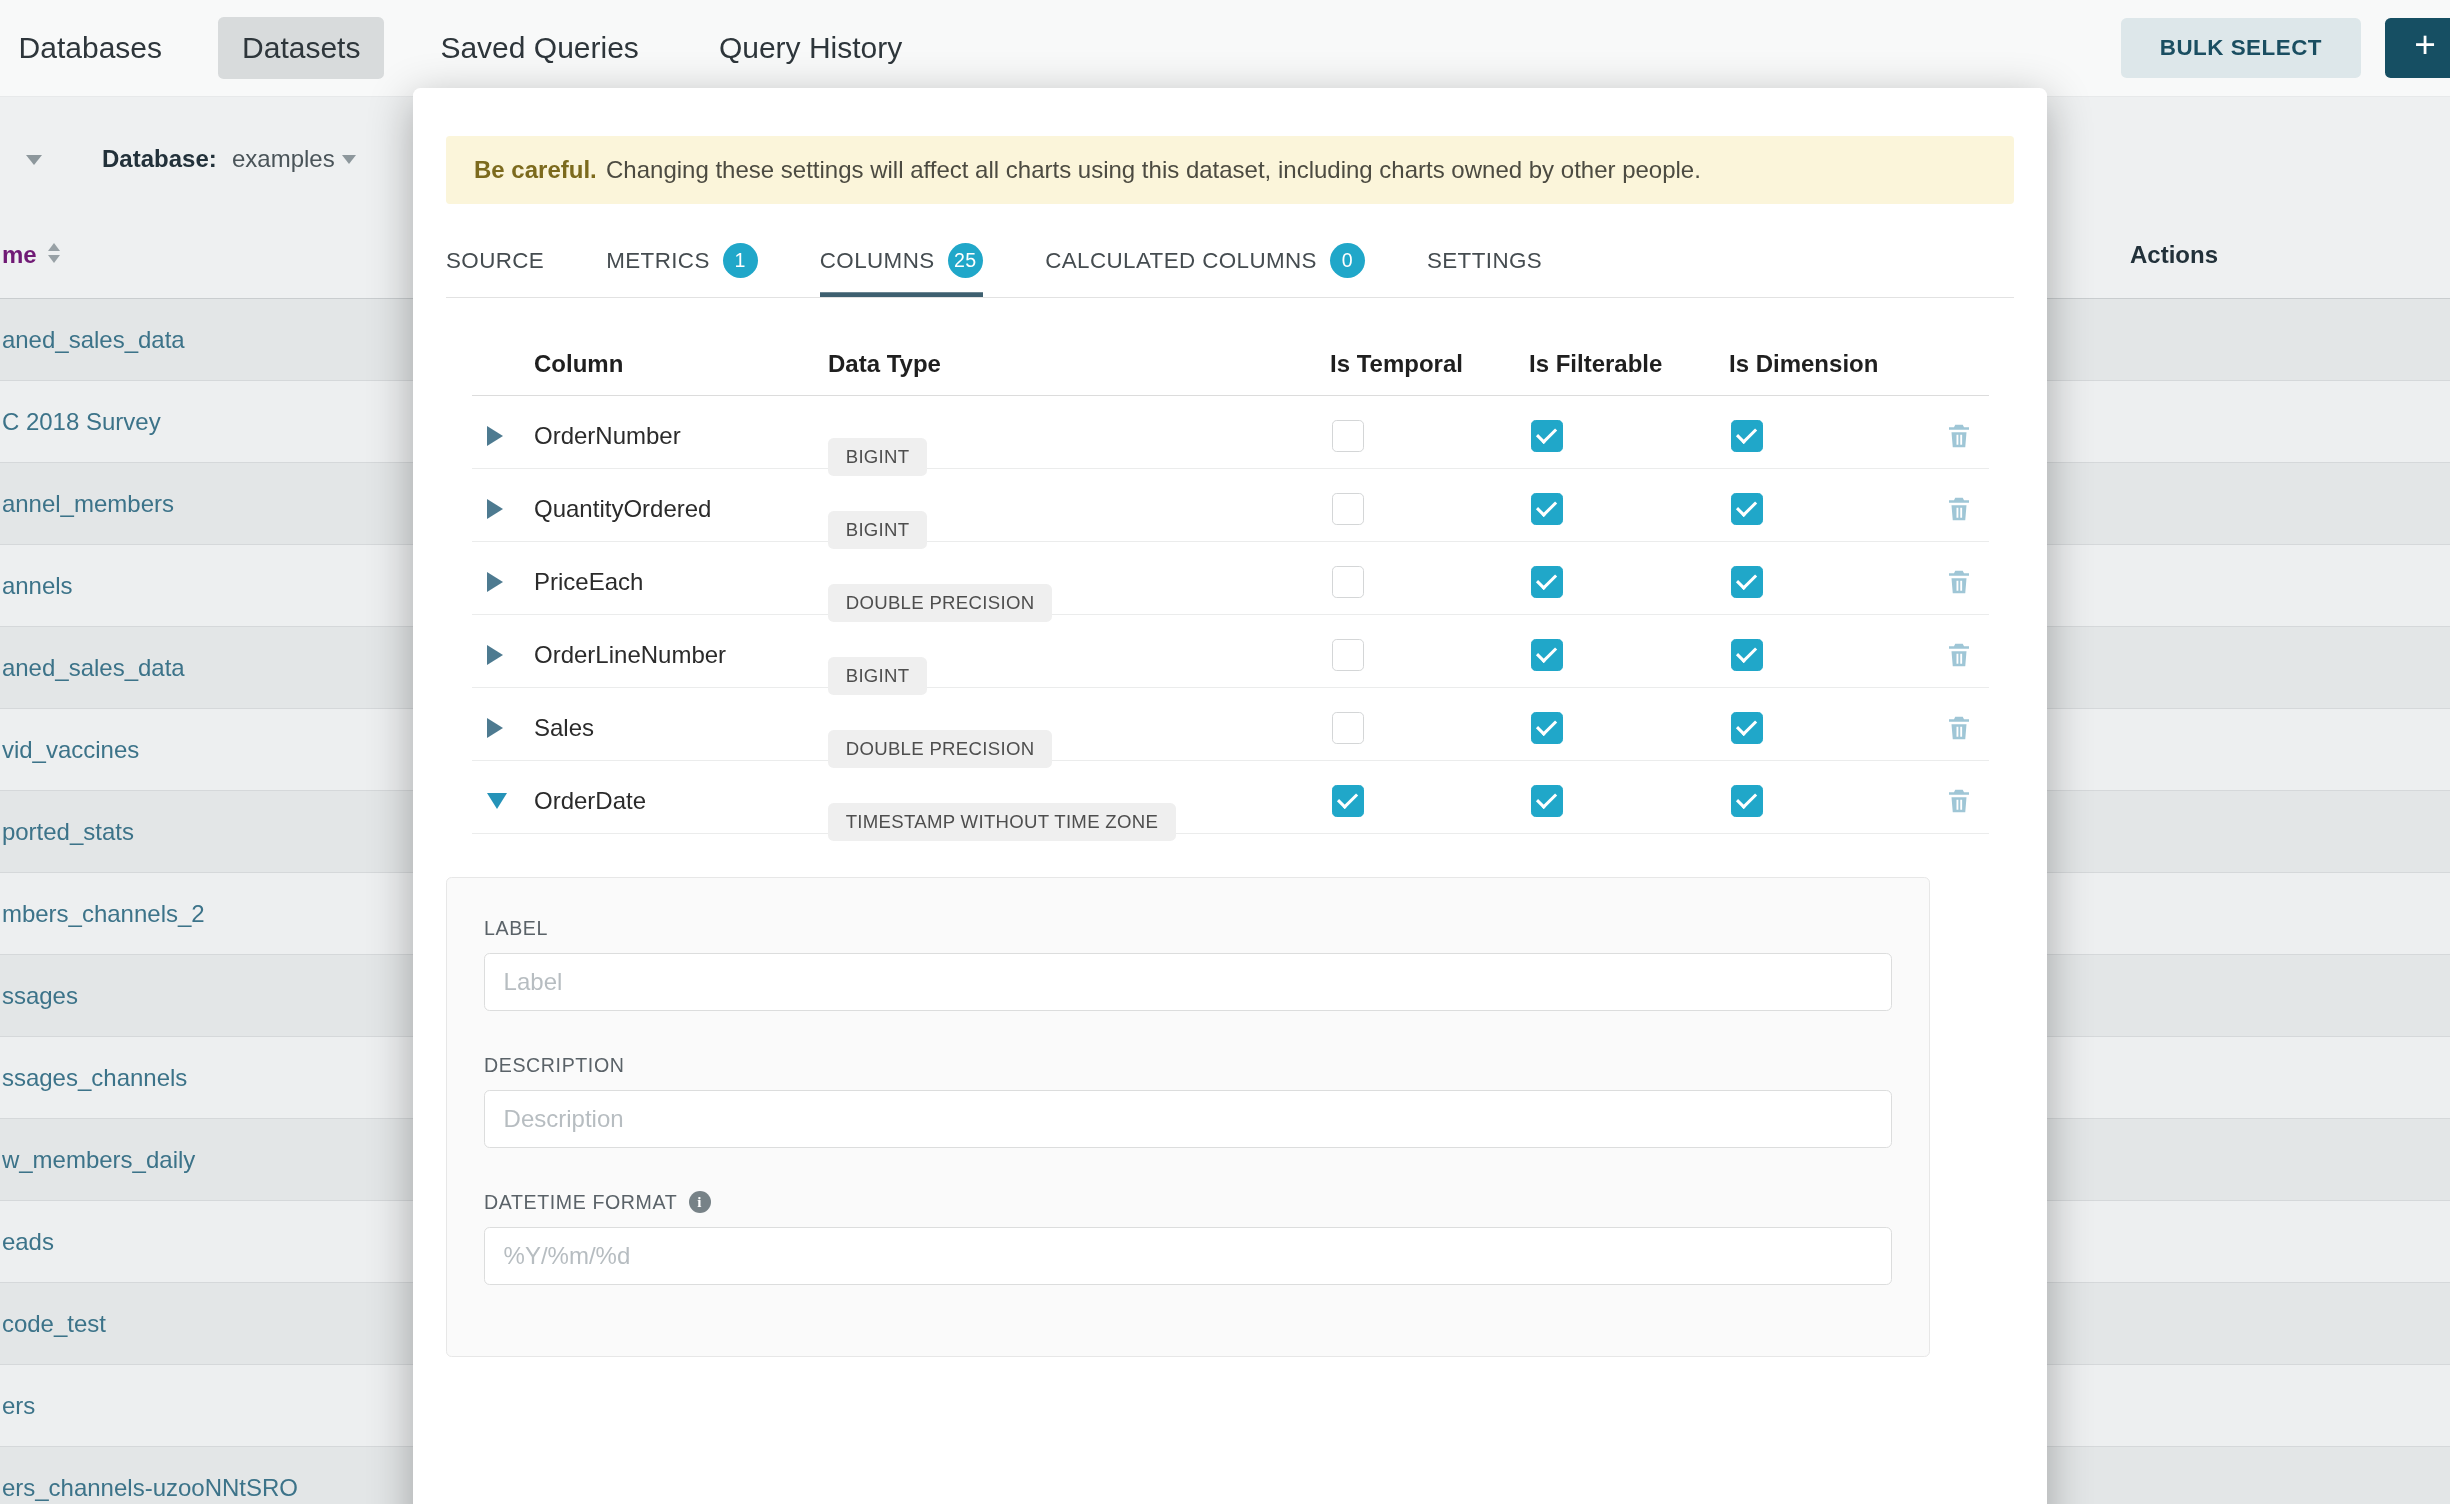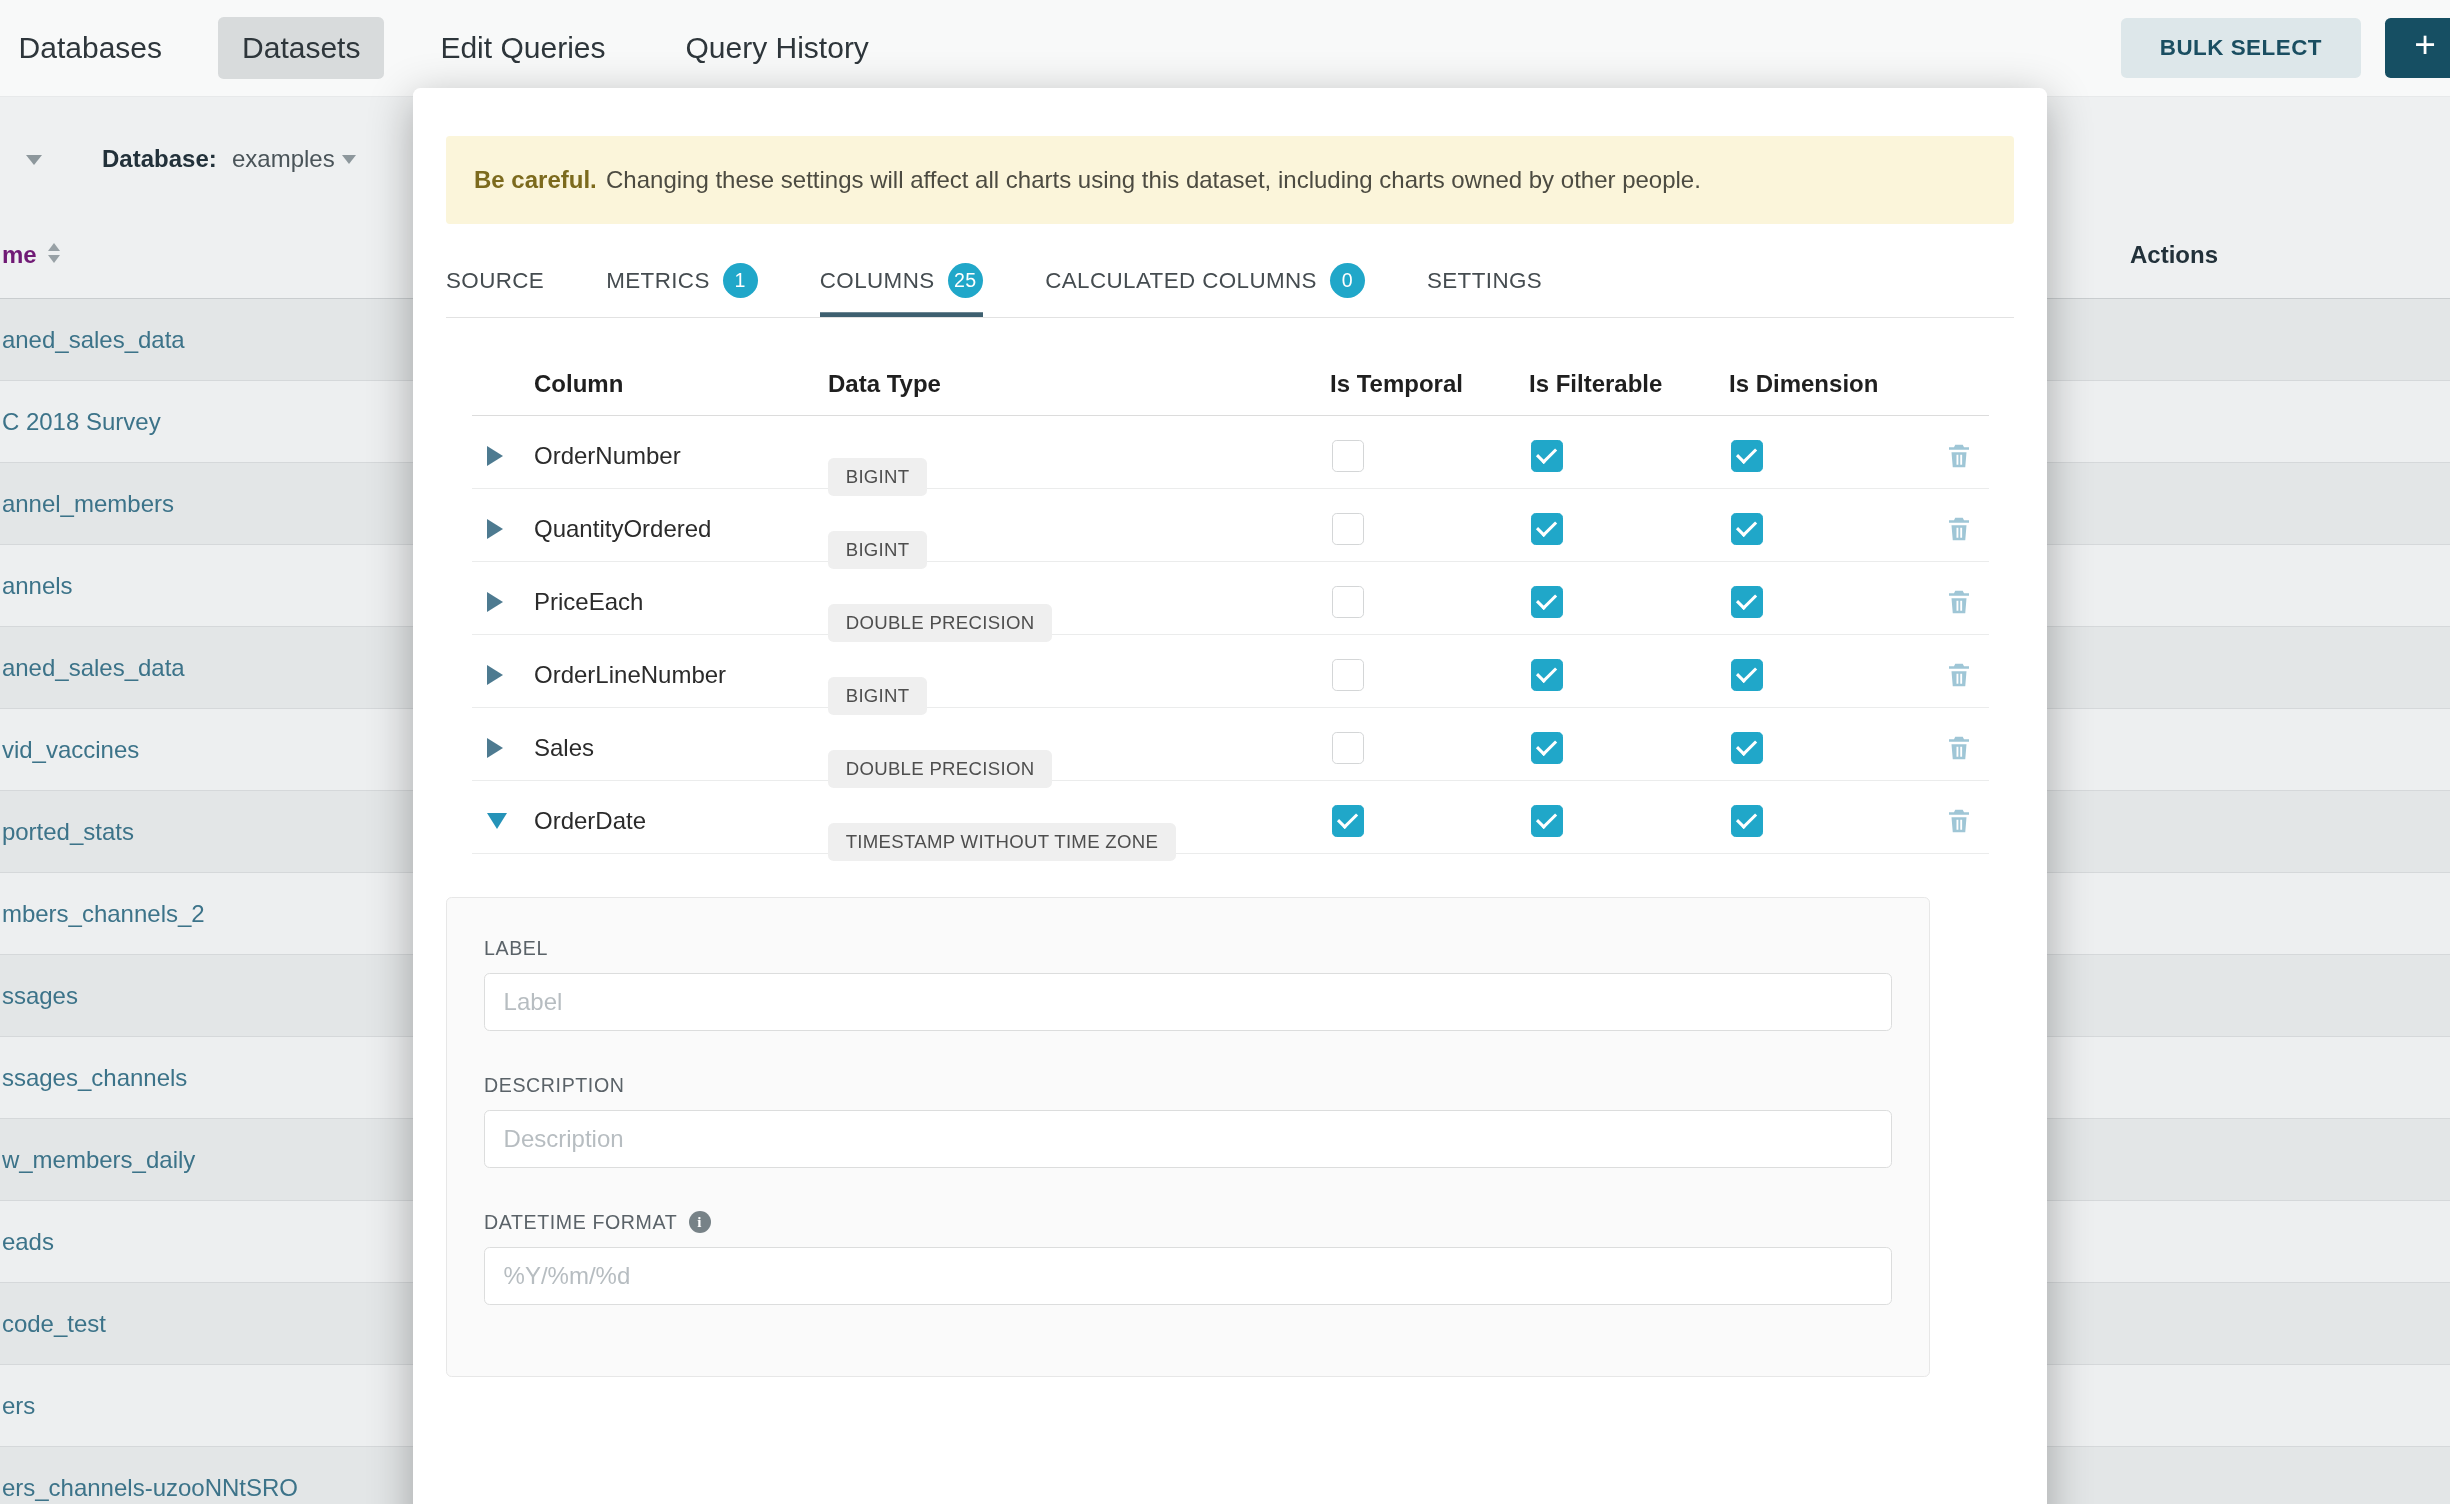--- a/index.html
+++ b/index.html
@@ -64,21 +64,21 @@
   .modal-header {
     height:106px; background:#f6f6f6; border-bottom:0.9px solid #e4e4e4;
     display:flex; align-items:center; padding:0 34px; border-radius:7.5px 7.5px 0 0;
   }
   .modal-title { font-size:30px; color:#1e1e1e; }
   .modal-title .name { font-weight:700; }
   .close { margin-left:auto; font-size:41px; color:#9a9a9a; cursor:pointer; line-height:1; }
 
   .modal-body { padding:0 33px; }
   .banner {
-    margin-top:48px; background:#fbf5da; border-radius:3.7px; height:88px;
+    margin-top:48px; background:#fbf5da; border-radius:3.7px; height:68px;
     display:flex; align-items:center; padding:0 28px; font-size:24px; color:#4c4b41;
   }
   .banner b { color:#7c6a1d; margin-right:9.3px; white-space:nowrap; }
 
   #modal-tabs { display:flex; gap:62px; margin-top:39px; border-bottom:0.9px solid #e2e2e2; }
   .mtab {
     display:flex; align-items:center; gap:13px; padding-bottom:18.6px;
     font-size:22.4px; color:#454c50; letter-spacing:0.4px; cursor:pointer; white-space:nowrap;
   }
   .mtab.active { box-shadow:inset 0 -4.7px 0 #3e6070; }
@@ -129,21 +129,21 @@
   .f-input:last-child { margin-bottom:0; }
   .f-input::placeholder { color:#b7bdc1; }
 </style>
 </head>
 <body>
 
 <div class="nav">
   <div id="nav-tabs">
       <div class="nav-tab">Databases</div>
       <div class="nav-tab active">Datasets</div>
-      <div class="nav-tab">Edit Queries</div>
+      <div class="nav-tab">Saved Queries</div>
       <div class="nav-tab">Query History</div>
     </div>
   <div class="nav-right">
     <button class="bulk-btn">BULK SELECT</button>
     <button class="add-btn">+</button>
   </div>
 </div>
 
 <div class="toolbar">
   <span class="tb-caret"></span>

